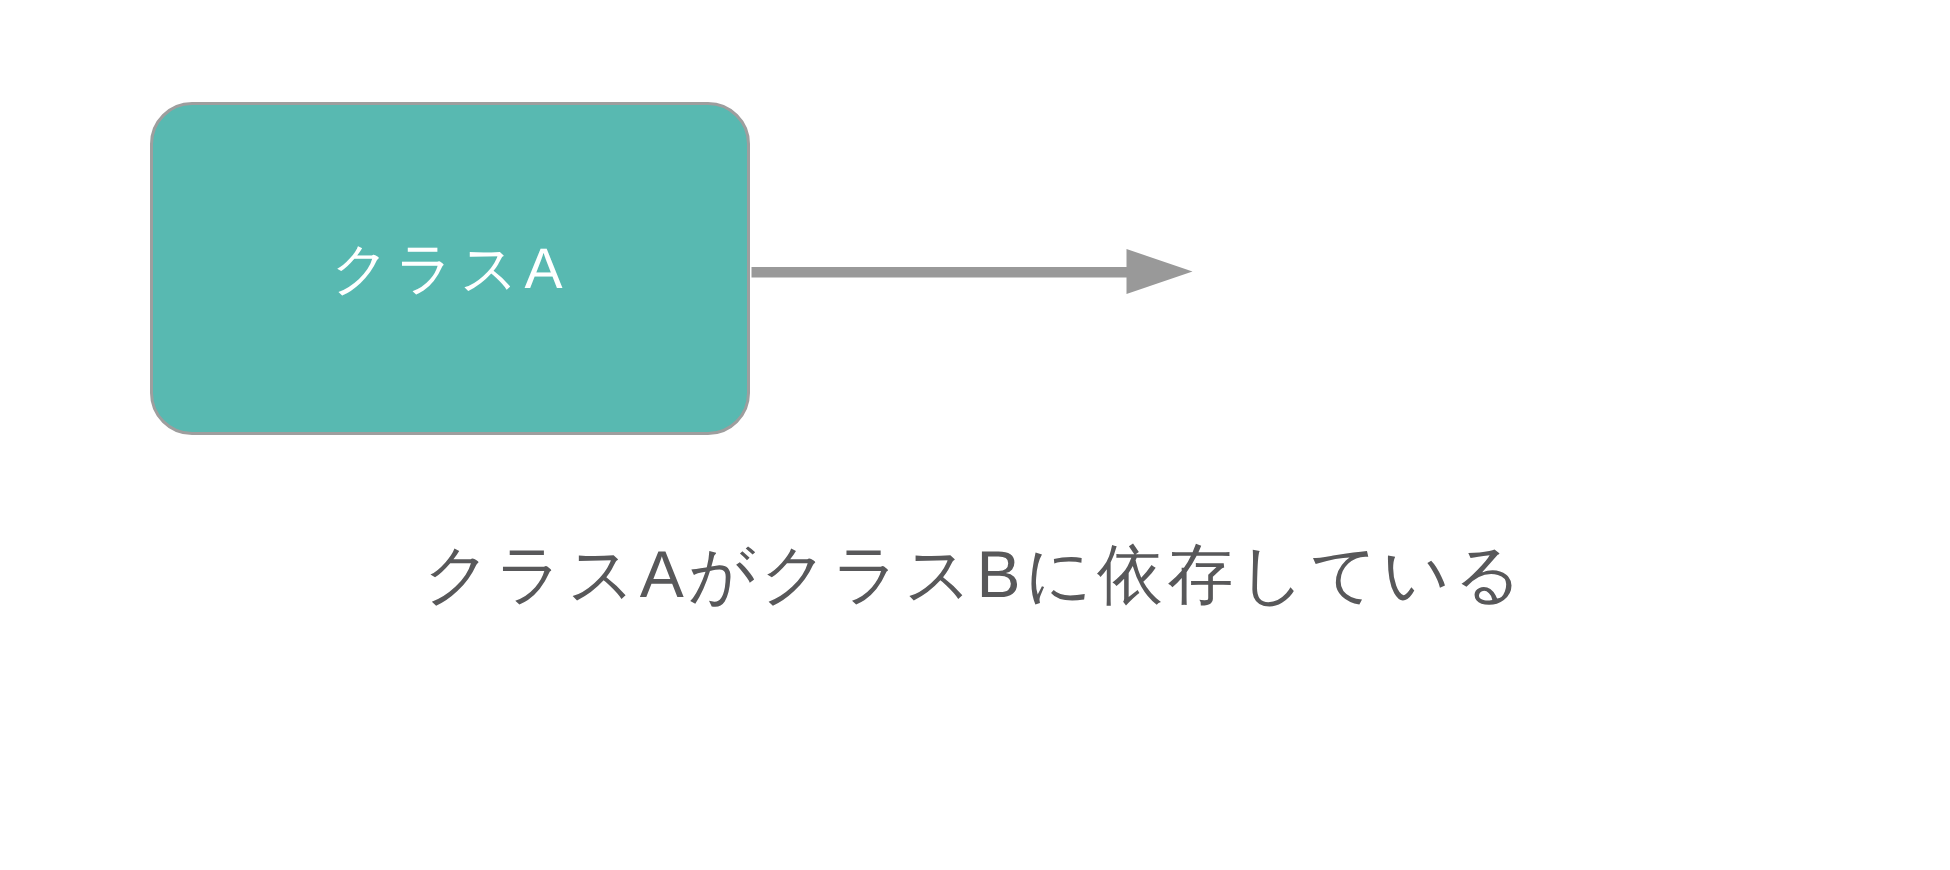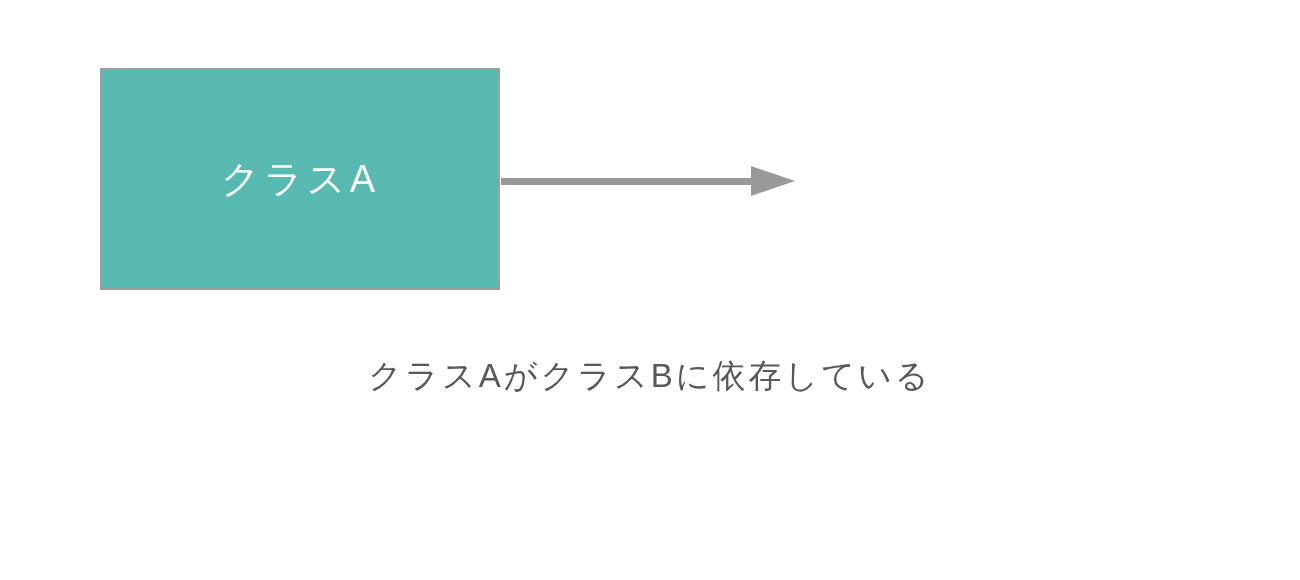--- a/index.html
+++ b/index.html
@@ -13,21 +13,21 @@
     width: 1300px;
     height: 580px;
     background: #ffffff;
     overflow: hidden;
   }
   .node {
     position: absolute;
     width: 400px;
     height: 222px;
     border: 2px solid var(--node-border, #9e9e9e);
-    border-radius: 0;
+    border-radius: 28px;
     box-sizing: border-box;
     display: flex;
     align-items: center;
     justify-content: center;
   }
   .node .node-label {
     color: var(--node-text, #ffffff);
     font-size: 38px;
     letter-spacing: 4px;
     font-weight: 400;
@@ -68,21 +68,21 @@
     border-top: 15px solid transparent;
     border-bottom: 15px solid transparent;
   }
   .caption {
     position: absolute;
     left: 0;
     top: 354px;
     width: 1300px;
     text-align: center;
     color: var(--caption-text, #58585a);
-    font-size: 33px;
+    font-size: 44px;
     letter-spacing: 3px;
     font-weight: 400;
   }
 </style>
 </head>
 <body>
 
 <div class="canvas">
 
   <div class="node node-a">

